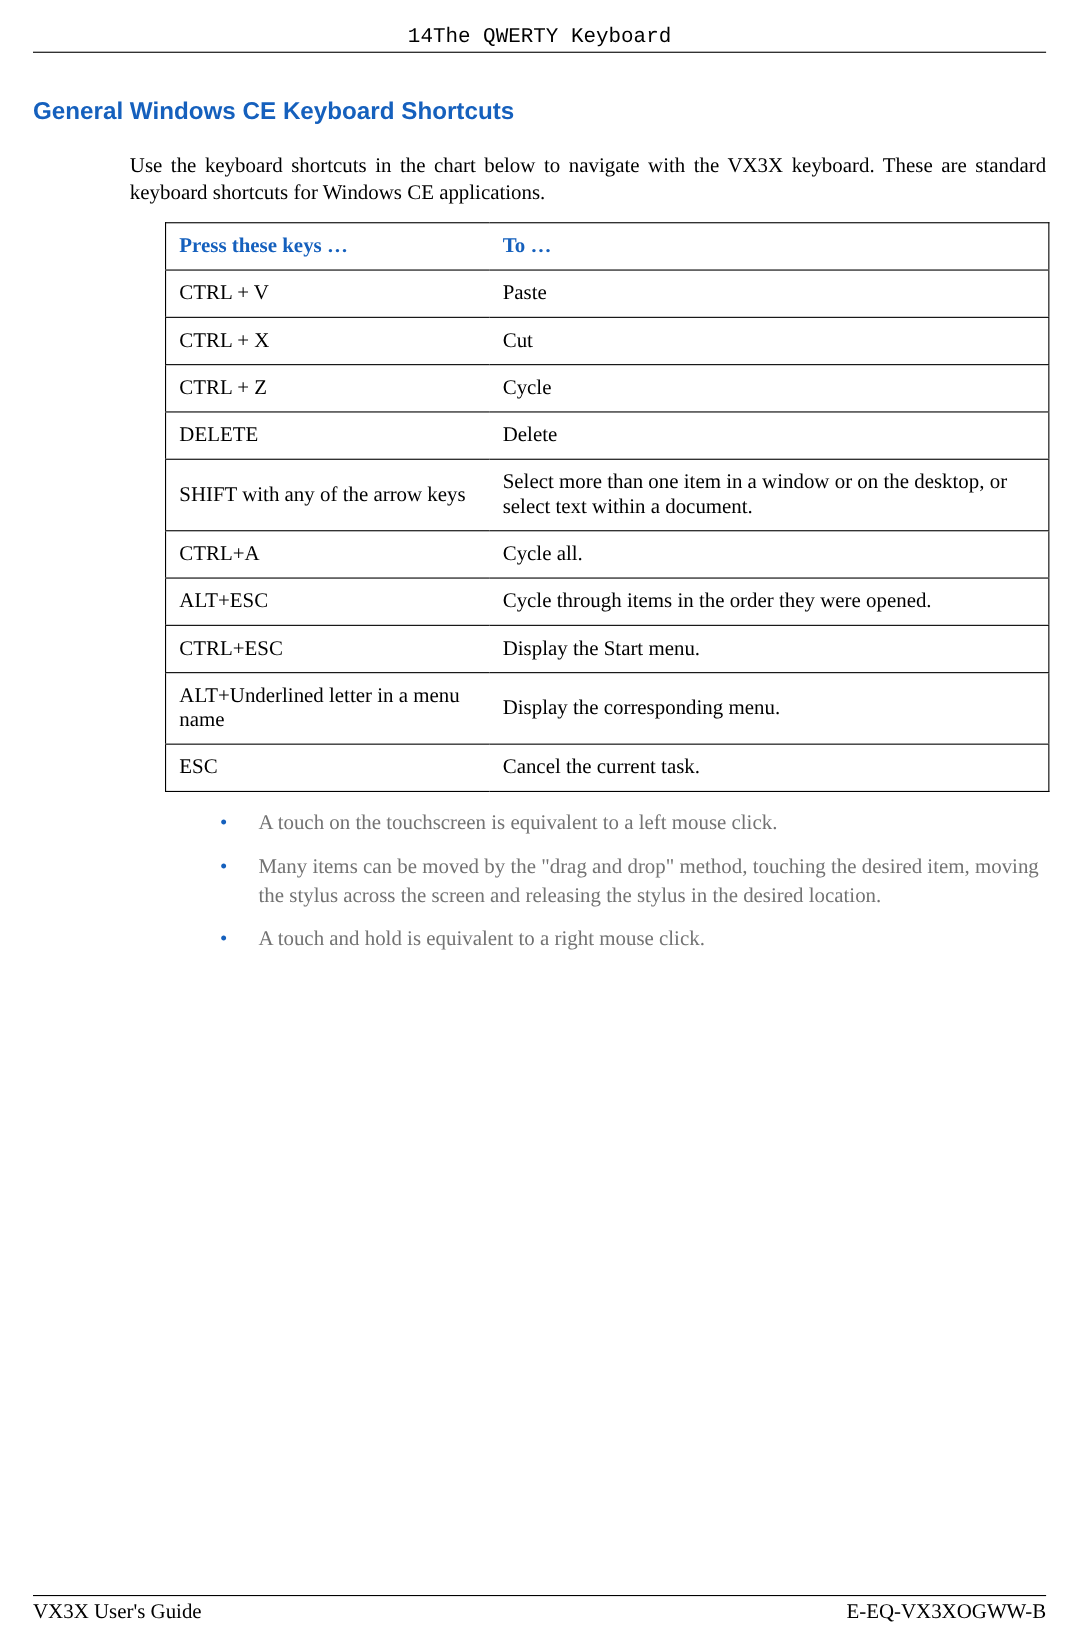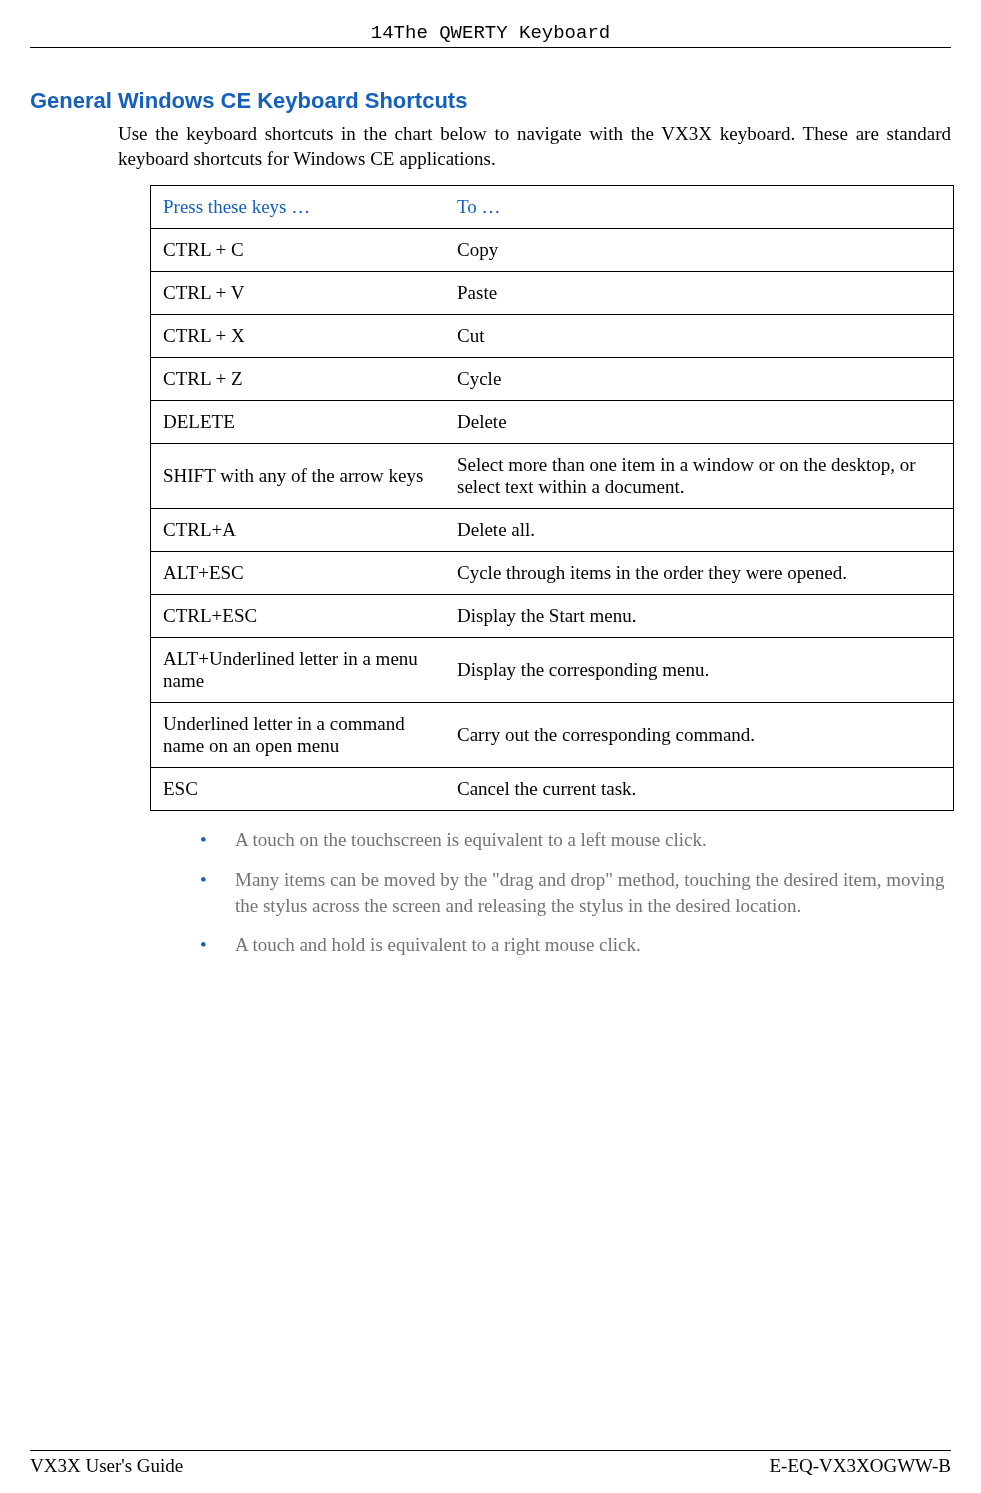--- a/index.html
+++ b/index.html
@@ -25,39 +25,39 @@
     }
     .top-divider {
       border-top: 1.5px solid black;
       margin-bottom: 40px;
     }
     .section-title {
       color: #1560bd;
       font-family: Arial, Helvetica, sans-serif;
       font-weight: bold;
       font-size: 22px;
-      margin-bottom: 8px;
+      margin-bottom: 25px;
     }
     .intro-text {
       margin-left: 88px;
       font-size: 19px;
       text-align: justify;
       line-height: 1.3;
       margin-bottom: 14px;
     }
     .shortcut-table {
       margin-left: 120px;
       border-collapse: collapse;
       border: 1.5px solid black;
       width: 804px;
     }
     .shortcut-table th {
       color: #1560bd;
       font-family: 'Times New Roman', Times, serif;
-      font-weight: normal;
+      font-weight: bold;
       font-size: 19px;
       text-align: left;
       padding: 10px 12px;
       border-bottom: 1px solid black;
     }
     .shortcut-table td {
       font-size: 19px;
       padding: 10px 12px;
       border-top: 1px solid black;
       vertical-align: middle;
@@ -122,24 +122,20 @@
 
   <table class="shortcut-table">
     <thead>
       <tr>
         <th>Press these keys …</th>
         <th>To …</th>
       </tr>
     </thead>
     <tbody id="table-body">
         <tr>
-          <td>CTRL + C</td>
-          <td>Copy</td>
-        </tr>
-        <tr>
           <td>CTRL + V</td>
           <td>Paste</td>
         </tr>
         <tr>
           <td>CTRL + X</td>
           <td>Cut</td>
         </tr>
         <tr>
           <td>CTRL + Z</td>
           <td>Cycle</td>
@@ -147,37 +143,33 @@
         <tr>
           <td>DELETE</td>
           <td>Delete</td>
         </tr>
         <tr>
           <td>SHIFT with any of the arrow keys</td>
           <td>Select more than one item in a window or on the desktop, or select text within a document.</td>
         </tr>
         <tr>
           <td>CTRL+A</td>
-          <td>Delete all.</td>
+          <td>Cycle all.</td>
         </tr>
         <tr>
           <td>ALT+ESC</td>
           <td>Cycle through items in the order they were opened.</td>
         </tr>
         <tr>
           <td>CTRL+ESC</td>
           <td>Display the Start menu.</td>
         </tr>
         <tr>
           <td>ALT+Underlined letter in a menu name</td>
           <td>Display the corresponding menu.</td>
-        </tr>
-        <tr>
-          <td>Underlined letter in a command name on an open menu</td>
-          <td>Carry out the corresponding command.</td>
         </tr>
         <tr>
           <td>ESC</td>
           <td>Cancel the current task.</td>
         </tr>
       </tbody>
   </table>
 
   <ul class="bullet-list" id="bullet-list">
       <li>A touch on the touchscreen is equivalent to a left mouse click.</li>

